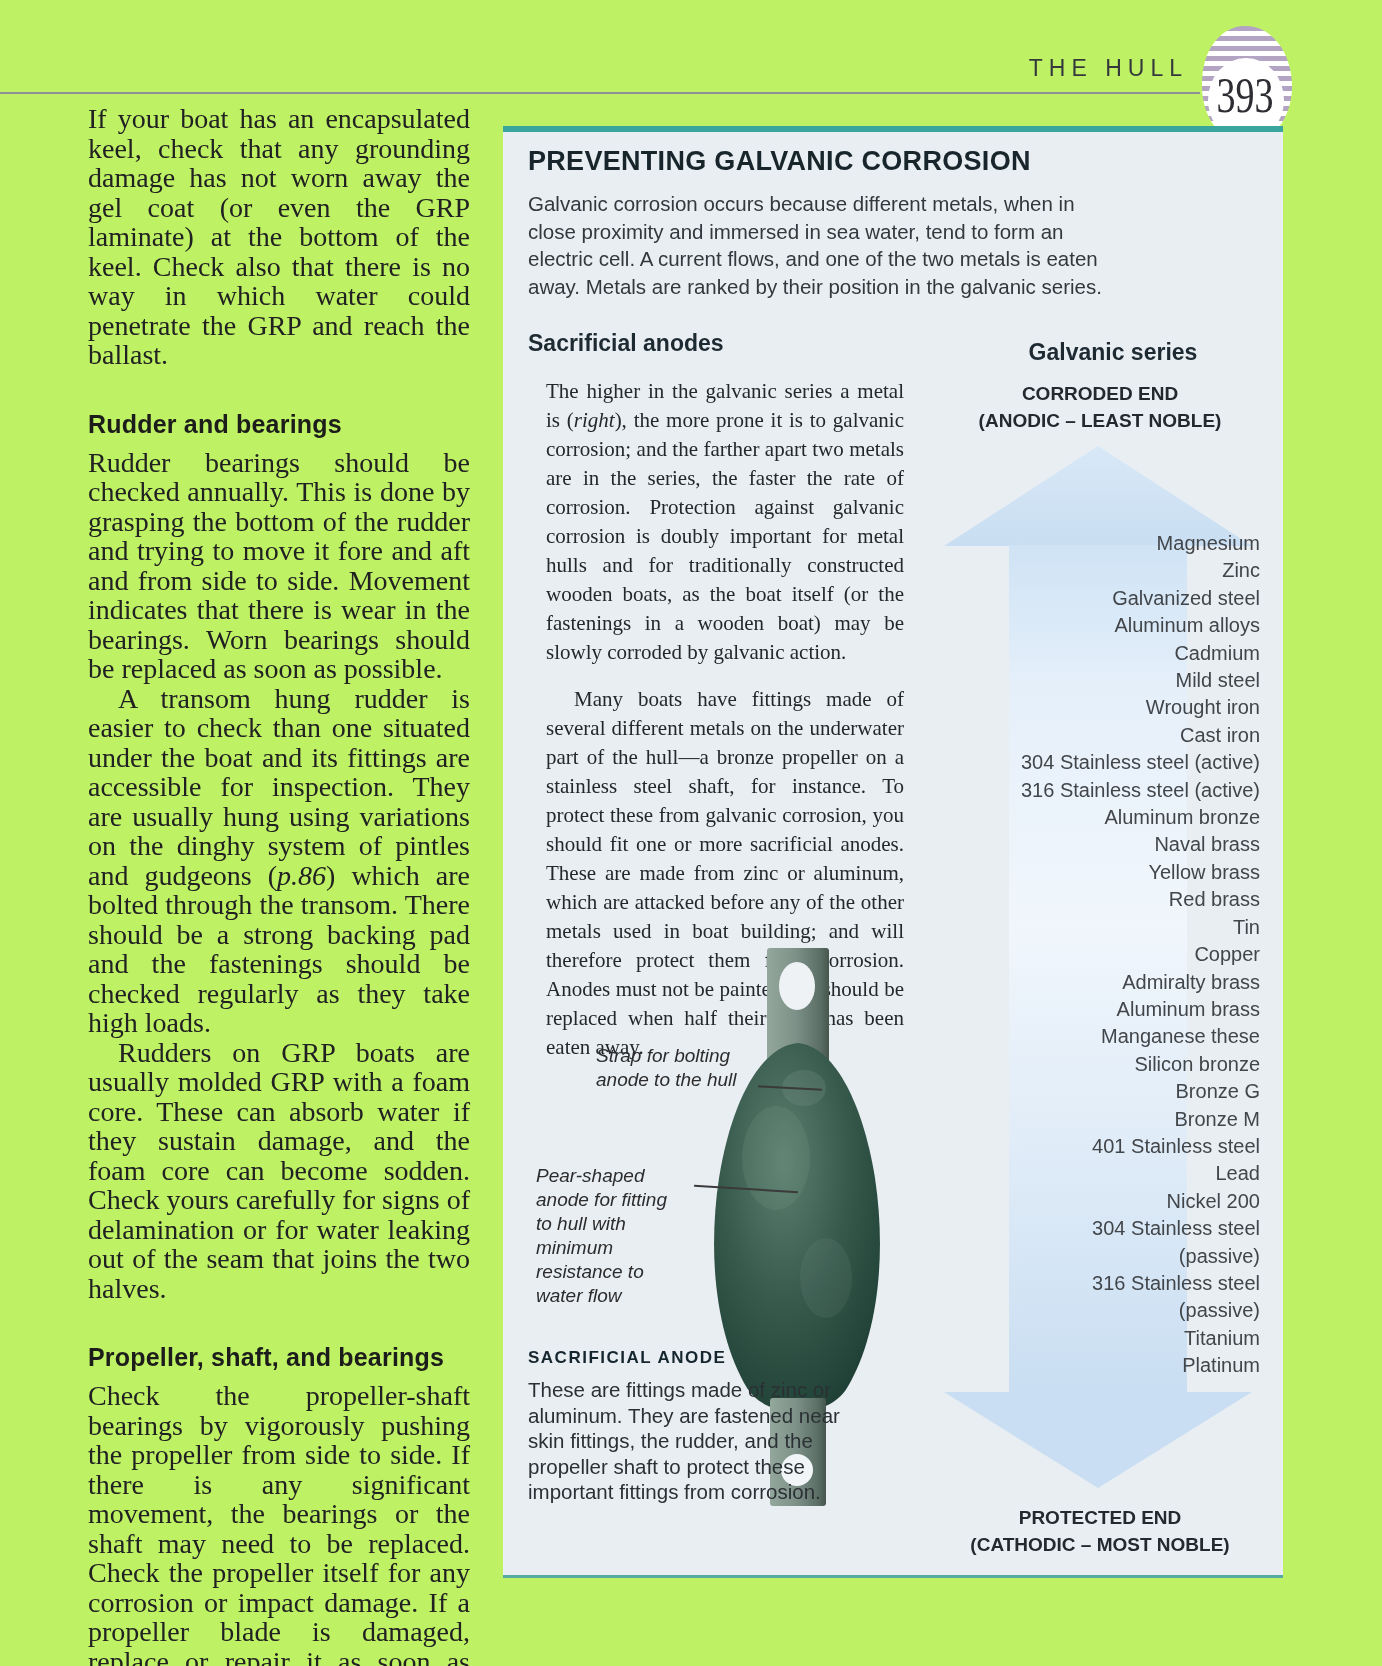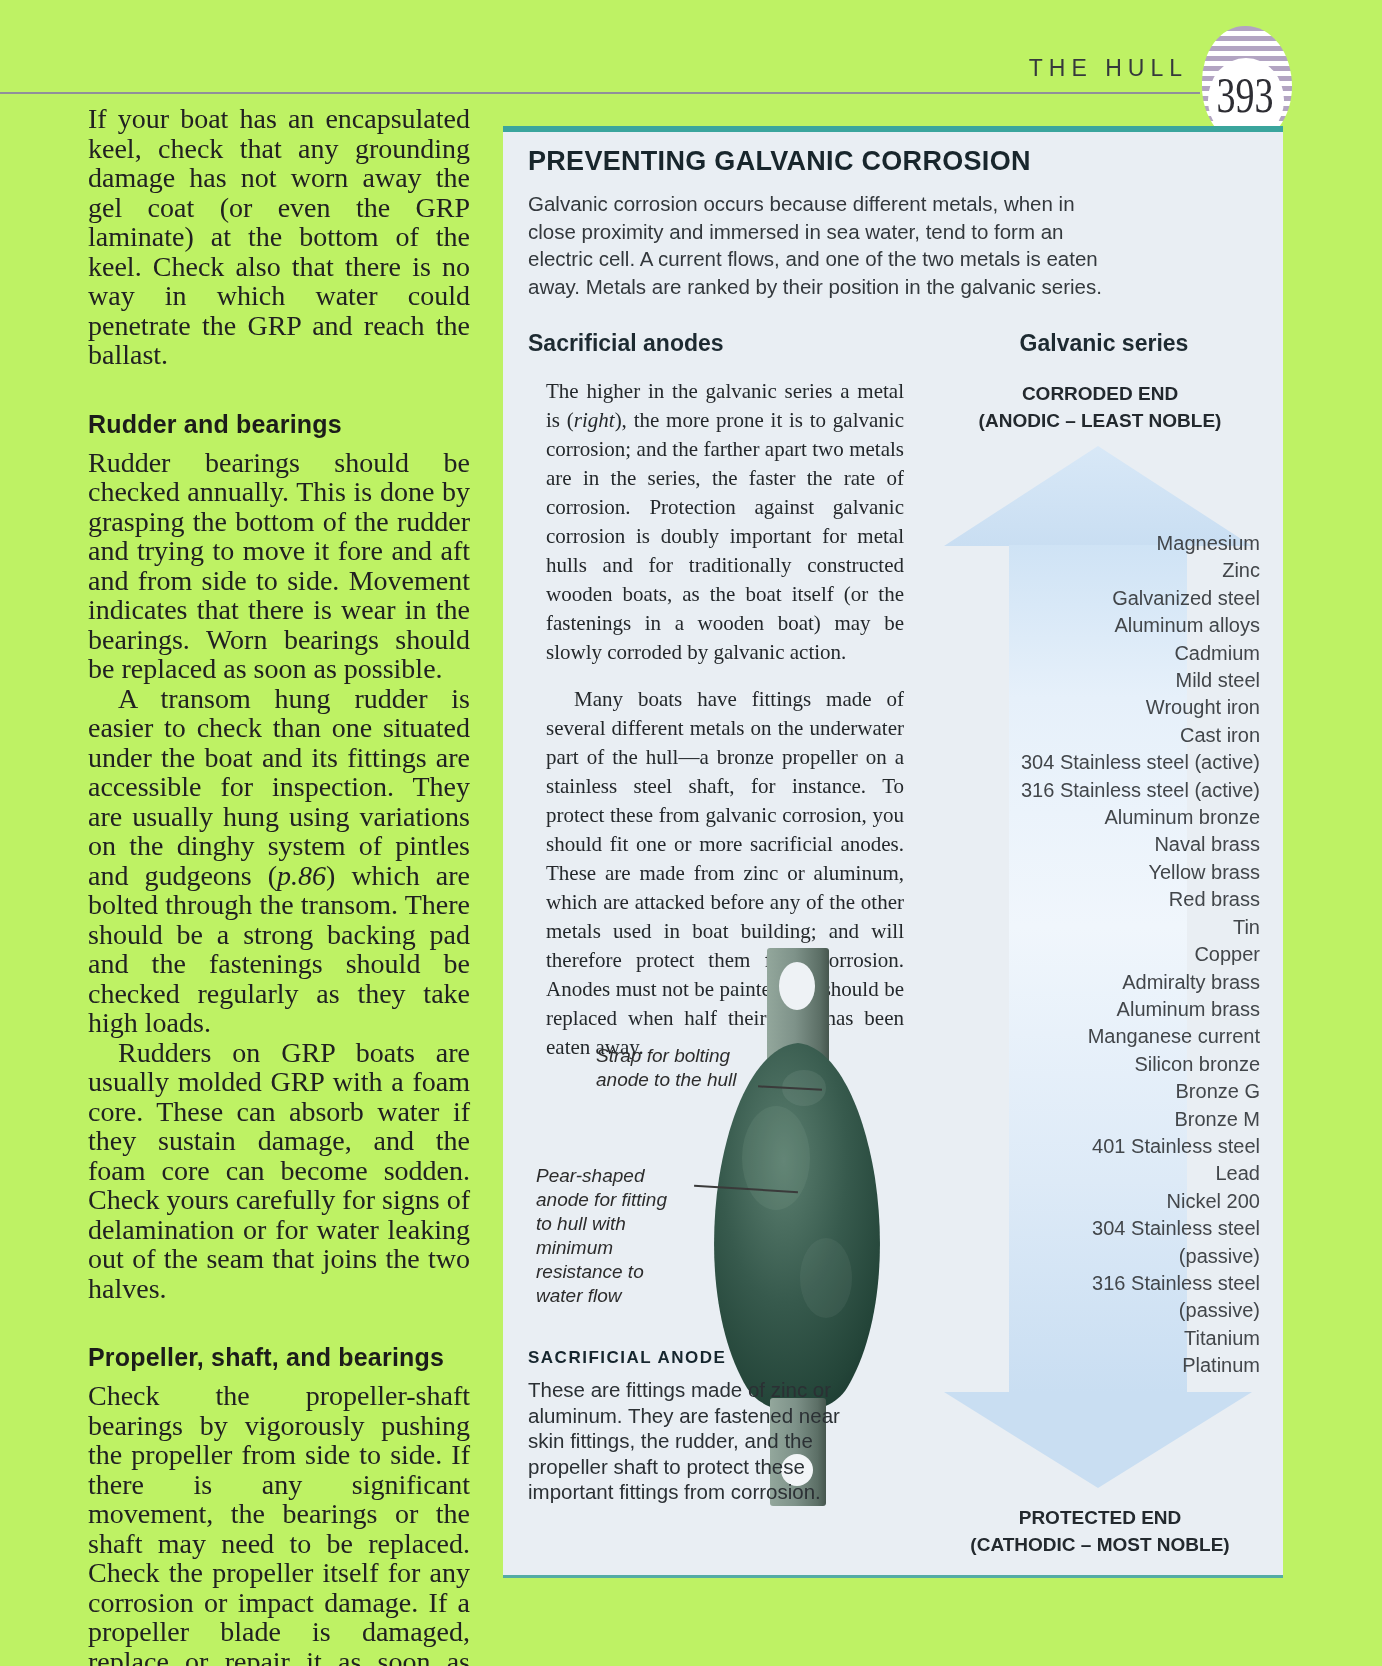--- a/index.html
+++ b/index.html
@@ -38,21 +38,21 @@
 
   .col-anodes{position:absolute;left:528px;top:330px;width:394px;}
   .col-anodes h3{font-size:23px;font-weight:700;color:#1d2a31;margin:0 0 20px;}
   .col-anodes p{font-family:"Liberation Serif",serif;font-size:21px;line-height:29px;
                 color:#24282b;text-align:justify;margin:18px;}
   .col-anodes p.indent{text-indent:28px;}
 
   
   .series{position:absolute;left:940px;top:326px;width:320px;height:1260px;}
   .series h3{position:absolute;top:0;left:0;width:100%;text-align:center;font-size:23px;
-             font-weight:700;color:#1d2a31;margin:4px;}
+             font-weight:700;color:#1d2a31;margin:13px;}
   .end-label{position:absolute;left:0;width:100%;text-align:center;font-size:19px;
              font-weight:700;line-height:27px;color:#23292e;}
   .end-label.corroded{top:54px;}
   .end-label.protected{top:1178px;}
   .head-up{position:absolute;top:120px;left:4px;width:308px;height:100px;
            background:linear-gradient(180deg,#d8e8f7,#c9def2);
            clip-path:polygon(50% 0,100% 100%,0 100%);}
   .shaft{position:absolute;top:219px;left:69px;width:178px;height:848px;
          background:linear-gradient(180deg,#cfe3f5 0%,#e6f0fa 18%,#f0f6fc 45%,#ddeaf7 75%,#c9def2 100%);}
   .head-down{position:absolute;top:1066px;left:4px;width:308px;height:96px;background:#c9def2;
@@ -126,21 +126,21 @@
         <div class="metal">304 Stainless steel (active)</div>
         <div class="metal">316 Stainless steel (active)</div>
         <div class="metal">Aluminum bronze</div>
         <div class="metal">Naval brass</div>
         <div class="metal">Yellow brass</div>
         <div class="metal">Red brass</div>
         <div class="metal">Tin</div>
         <div class="metal">Copper</div>
         <div class="metal">Admiralty brass</div>
         <div class="metal">Aluminum brass</div>
-        <div class="metal">Manganese current</div>
+        <div class="metal">Manganese these</div>
         <div class="metal">Silicon bronze</div>
         <div class="metal">Bronze G</div>
         <div class="metal">Bronze M</div>
         <div class="metal">401 Stainless steel</div>
         <div class="metal">Lead</div>
         <div class="metal">Nickel 200</div>
         <div class="metal">304 Stainless steel</div>
         <div class="metal">(passive)</div>
         <div class="metal">316 Stainless steel</div>
         <div class="metal">(passive)</div>

